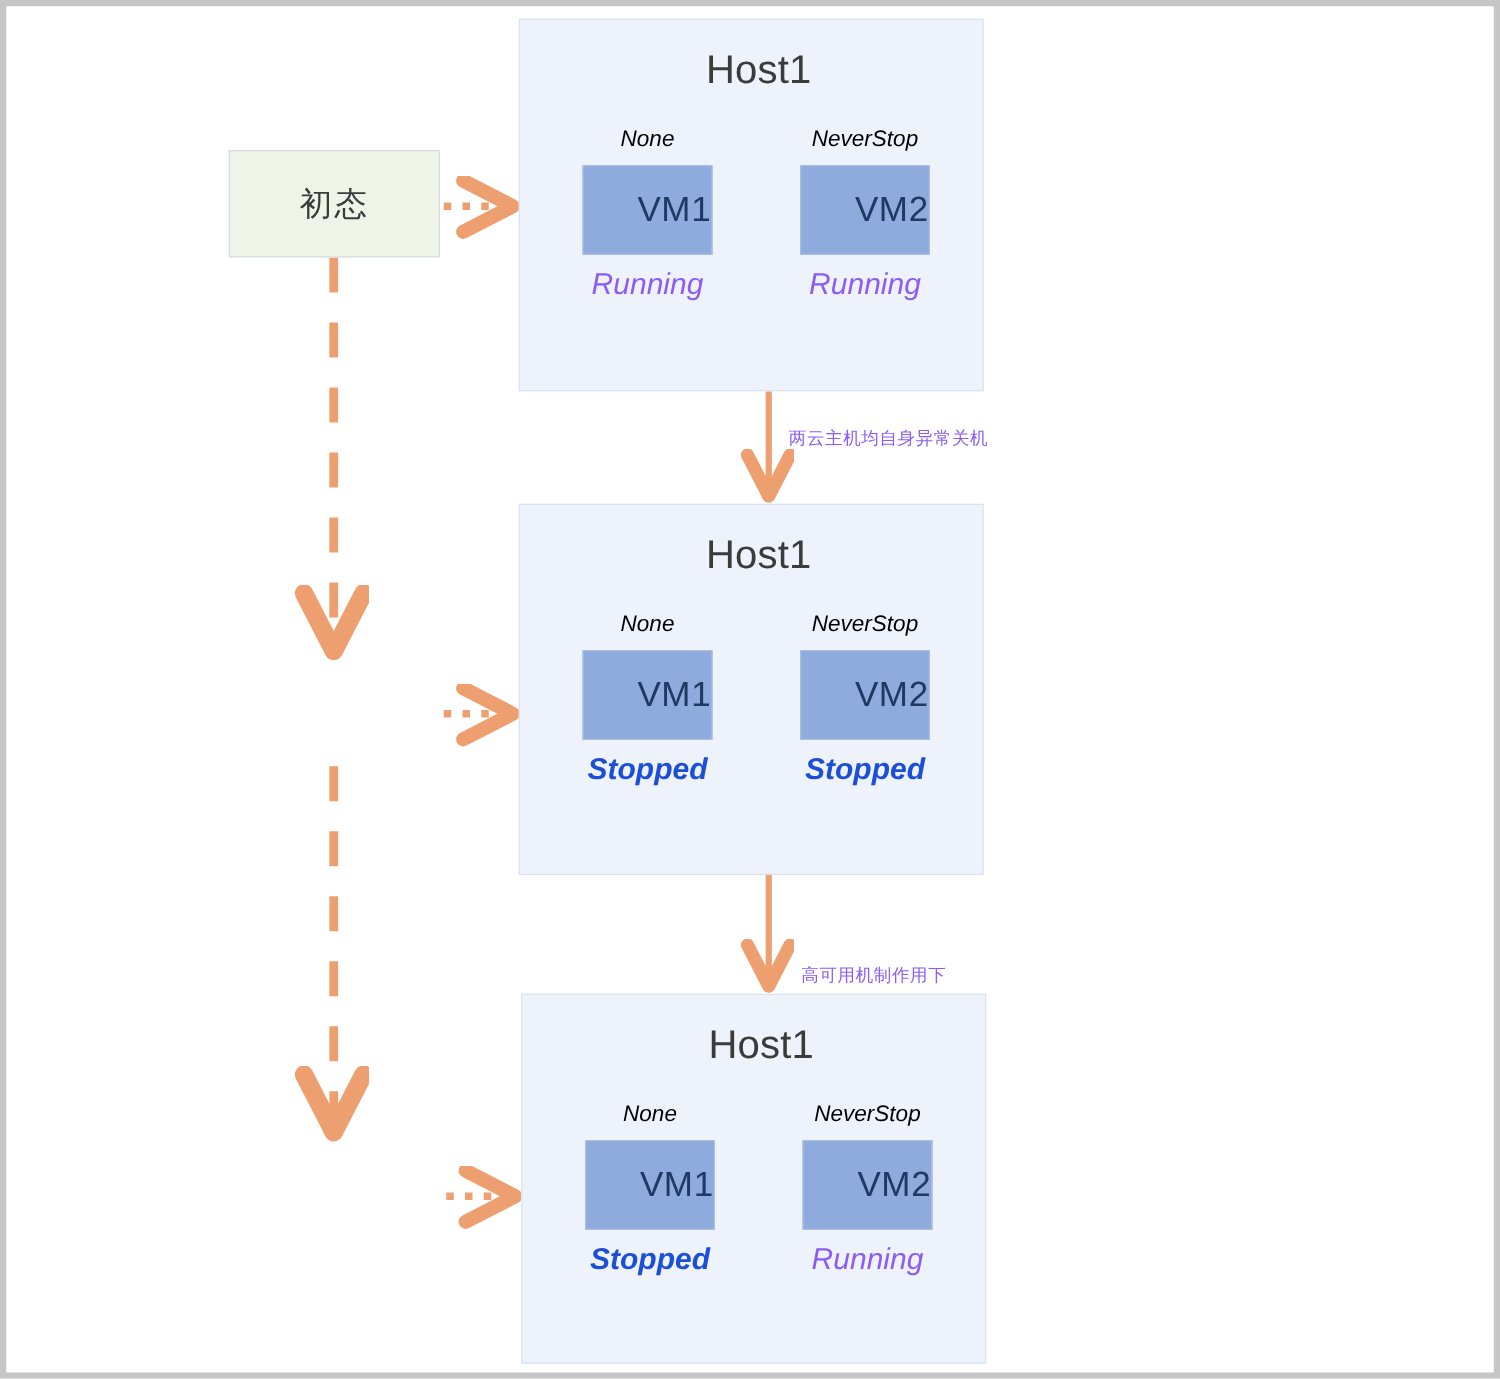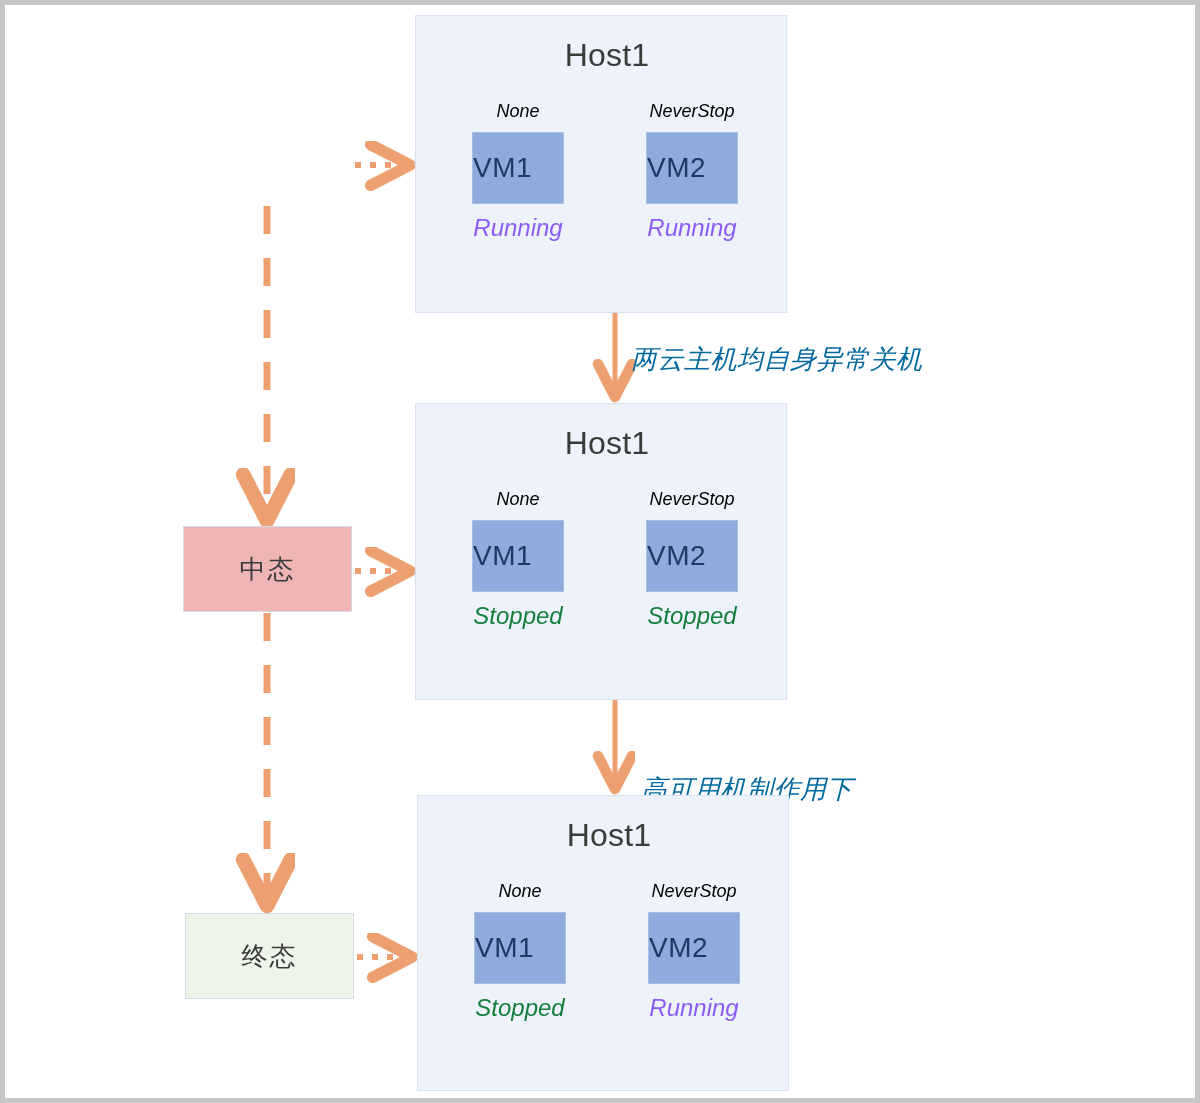--- a/index.html
+++ b/index.html
@@ -55,42 +55,42 @@
     text-align: center;
   }
   .vm-policy {
     font-size: 18px;
     font-style: italic;
     color: #000000;
     white-space: nowrap;
     line-height: 1.1;
   }
   .vm-block {
-    width: 92px;
+    width: 104px;
     height: 72px;
     margin: 10px auto 0 auto;
     background: #8faadc;
     border: 1px solid #a8bfe4;
     box-sizing: border-box;
     display: flex;
     align-items: center;
-    justify-content: flex-start;
+    justify-content: flex-end;
     font-size: 28px;
     color: #1f3864;
     letter-spacing: 0.5px;
   }
   .vm-state {
     margin-top: 11px;
     font-size: 24px;
     font-style: italic;
     white-space: nowrap;
     line-height: 1.1;
   }
   .state-running { color: #8b5cf6; }
-  .state-stopped { color: #15803d; }
+  .state-stopped { color: #1d4ed8; font-weight: bold; }
 
   
   .state-box {
     position: absolute;
     width: 169px;
     height: 86px;
     box-sizing: border-box;
     border: 1px solid #d6dce5;
     display: flex;
     align-items: center;
@@ -98,23 +98,22 @@
     font-size: 26px;
     color: #3b3b3b;
     letter-spacing: 2px;
   }
   .state-green { background: #eef4e8; }
   .state-pink  { background: #efb5b5; }
 
   
   .edge-label {
     position: absolute;
-    font-size: 26px;
-    font-style: italic;
-    color: #0369a1;
+    font-size: 14px;
+    color: #8b5cf6;
     white-space: nowrap;
     letter-spacing: 0.5px;
   }
 </style>
 </head>
 <body>
 
 <div id="canvas">
 
   <svg id="connectors" viewBox="0 0 1200 1103" width="1200" height="1103">
@@ -135,28 +134,25 @@
 
     <line x1="350" y1="566" x2="404" y2="566" stroke="#ed9f6f" stroke-width="6" stroke-dasharray="6 9" stroke-linecap="butt" marker-end="url(#chev)"></line>
 
     <line x1="352" y1="952" x2="406" y2="952" stroke="#ed9f6f" stroke-width="6" stroke-dasharray="6 9" stroke-linecap="butt" marker-end="url(#chev)"></line>
 
     <line x1="610" y1="308" x2="610" y2="390" stroke="#ed9f6f" stroke-width="5" marker-end="url(#chevDown)"></line>
 
     <line x1="610" y1="695" x2="610" y2="782" stroke="#ed9f6f" stroke-width="5" marker-end="url(#chevDown)"></line>
   </svg>
 
-
-  <div class="state-box state-pink" style="left:178px; top:521px;">
-    <span>中态</span>
-  </div>
-
-  <div class="state-box state-green" style="left:180px; top:908px;">
-    <span>终态</span>
-  </div>
+  <div class="state-box state-green" style="left:178px; top:115px;">
+    <span>初态</span>
+  </div>
+
+
 
   <div class="edge-label" style="left:626px; top:337px;">两云主机均自身异常关机</div>
 
   <div class="edge-label" style="left:636px; top:767px;">高可用机制作用下</div>
 
   <div class="host-box" style="left:410px; top:10px; width:372px; height:298px;">
     <div class="host-title" style="top:21px;">Host1</div>
 
     <div class="vm-col" style="left:22px; top:86px;">
       <div class="vm-policy">None</div>

